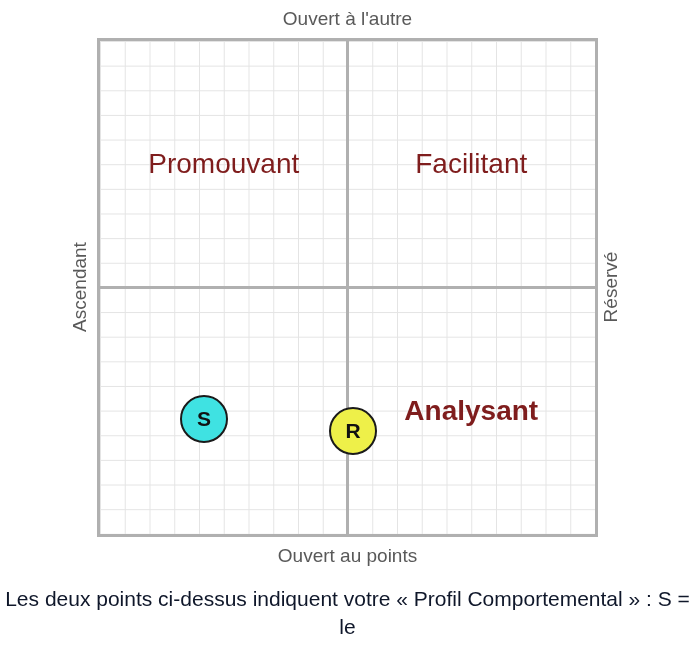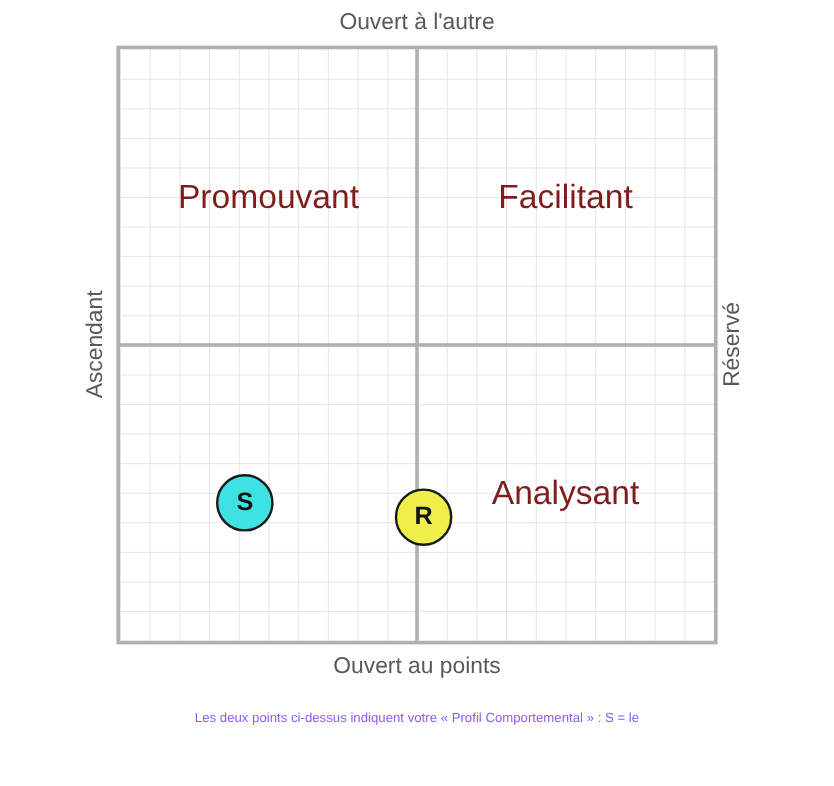--- a/index.html
+++ b/index.html
@@ -57,21 +57,21 @@
     align-items: center;
     justify-content: center;
     font-size: 28px;
     color: #7f1d1d;
     z-index: 3;
     pointer-events: none;
   }
   .quad.tl { left: 0;   top: 0; }
   .quad.tr { left: 50%; top: 0; }
   .quad.bl { left: 0;   top: 50%; }
-  .quad.br { left: 50%; top: 50%; }
+  .quad.br { left: 50%; top: 50%; font-weight: bold; }
   .point {
     position: absolute;
     box-sizing: border-box;
     border-radius: 50%;
     display: flex;
     align-items: center;
     justify-content: center;
     font-weight: bold;
     font-size: 21px;
     color: #111111;
@@ -93,22 +93,22 @@
     left: 611px; top: 287px;
     transform: translate(-50%, -50%) rotate(-90deg);
     white-space: nowrap;
   }
   .caption {
     position: absolute;
     left: 0;
     top: 585px;
     width: 695px;
     text-align: center;
-    color: #8b5cf6;
-    font-size: 11px;
+    color: #0f172a;
+    font-size: 21px;
     line-height: 28px;
   }
 </style>
 </head>
 <body>
 
 <div class="page">
 
   <div class="axis-label top">Ouvert à l'autre</div>
 

